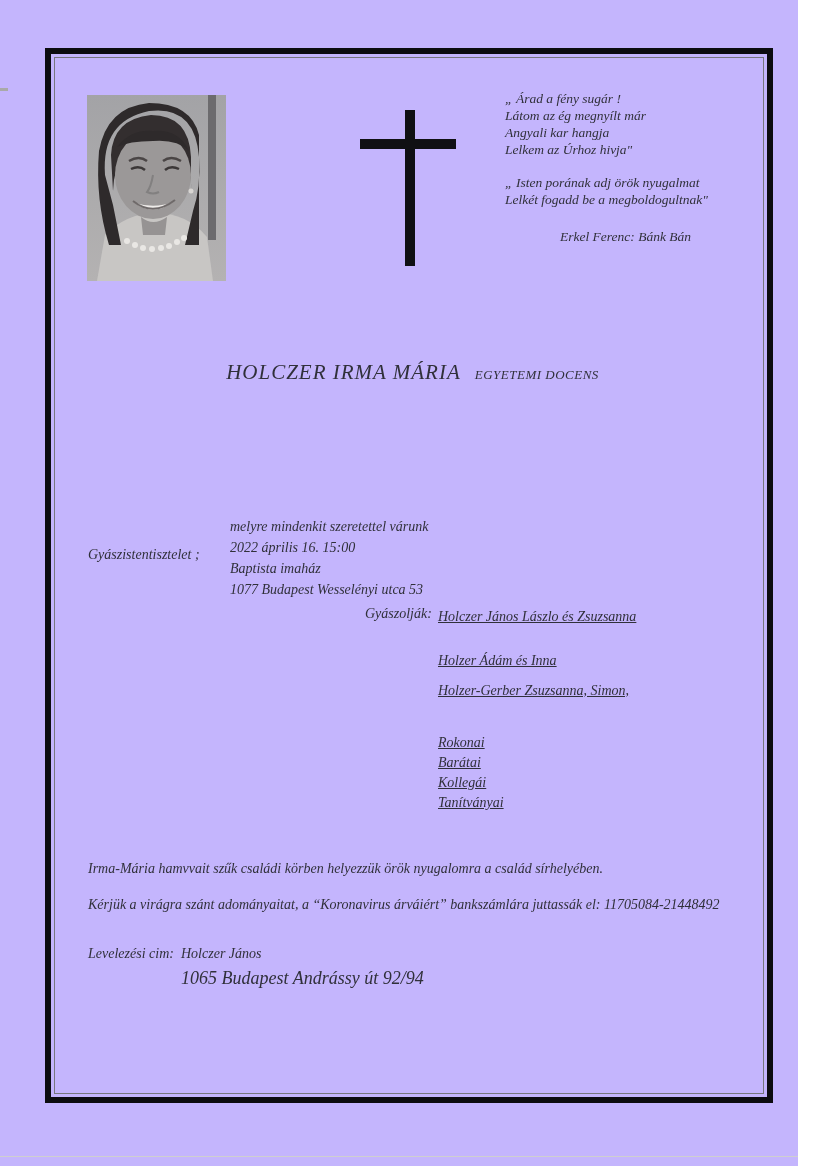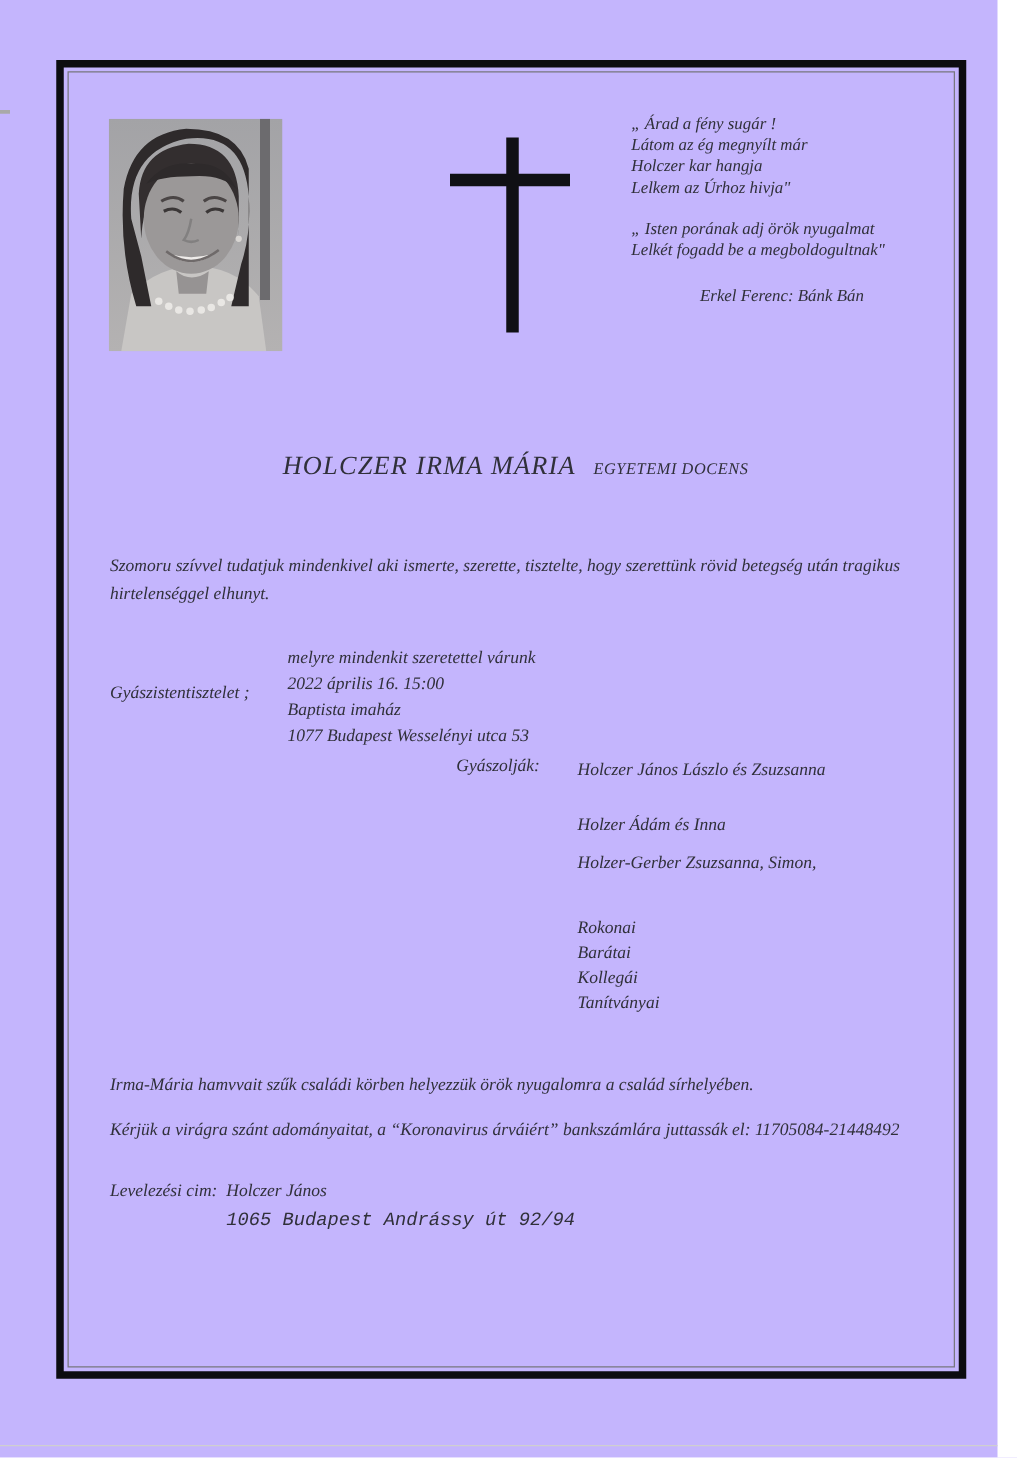--- a/index.html
+++ b/index.html
@@ -105,24 +105,25 @@
     line-height: 21px;
     white-space: nowrap;
   }
   .mourners-label {
     position: absolute;
     left: 365px; top: 606px;
     font-size: 14px;
   }
   .mourner-group {
     position: absolute;
-    left: 462px;
+    left: 438px;
     font-size: 14px;
     line-height: 21px;
     white-space: nowrap;
+    text-decoration: underline;
   }
   .mg-1 { top: 606px; }
   .mg-2 { top: 650px; }
   .mg-3 { top: 680px; }
   .mg-4 { top: 733px; line-height: 20px; }
   .burial {
     position: absolute;
     left: 88px; top: 858px;
     width: 680px;
   }
@@ -137,22 +138,21 @@
     font-size: 14px;
   }
   .address-name {
     position: absolute;
     left: 181px; top: 946px;
     font-size: 14px;
   }
   .address-street {
     position: absolute;
     left: 181px; top: 968px;
-    font-size: 15px;
-    font-family: Liberation Mono, monospace;
+    font-size: 18px;
   }
 </style>
 </head>
 <body>
 
 <div class="page">
 
   <div class="edge-mark"></div>
   <div class="bottom-scan-line"></div>
 
@@ -211,36 +211,35 @@
 
   <div>
     <div class="cross-v"></div>
     <div class="cross-h"></div>
   </div>
 
   <div class="poem">
     <div class="stanza">
       <div>„ Árad a fény sugár !</div>
       <div>Látom az ég megnyílt már</div>
-      <div>Holczer kar hangja</div>
+      <div>Angyali kar hangja</div>
       <div>Lelkem az Úrhoz hivja"</div>
     </div>
     <div class="stanza">
       <div>„ Isten porának adj örök nyugalmat</div>
       <div>Lelkét fogadd be a megboldogultnak"</div>
     </div>
     <div class="attribution">Erkel Ferenc: Bánk Bán</div>
   </div>
 
   <div class="name-block">
     <span class="name-main">HOLCZER  IRMA  MÁRIA</span>
     <span class="name-title">EGYETEMI DOCENS</span>
   </div>
 
-  <div class="announcement body-text">Szomoru szívvel tudatjuk mindenkivel aki ismerte, szerette, tisztelte, hogy szerettünk rövid betegség után tragikus hirtelenséggel elhunyt.</div>
 
   <div class="service-label">Gyászistentisztelet ;</div>
   <div class="service-lines">
     <div>melyre mindenkit szeretettel várunk</div>
     <div>2022 április 16. 15:00</div>
     <div>Baptista imaház</div>
     <div>1077 Budapest Wesselényi utca 53</div>
   </div>
 
   <div class="mourners-label">Gyászolják:</div>

